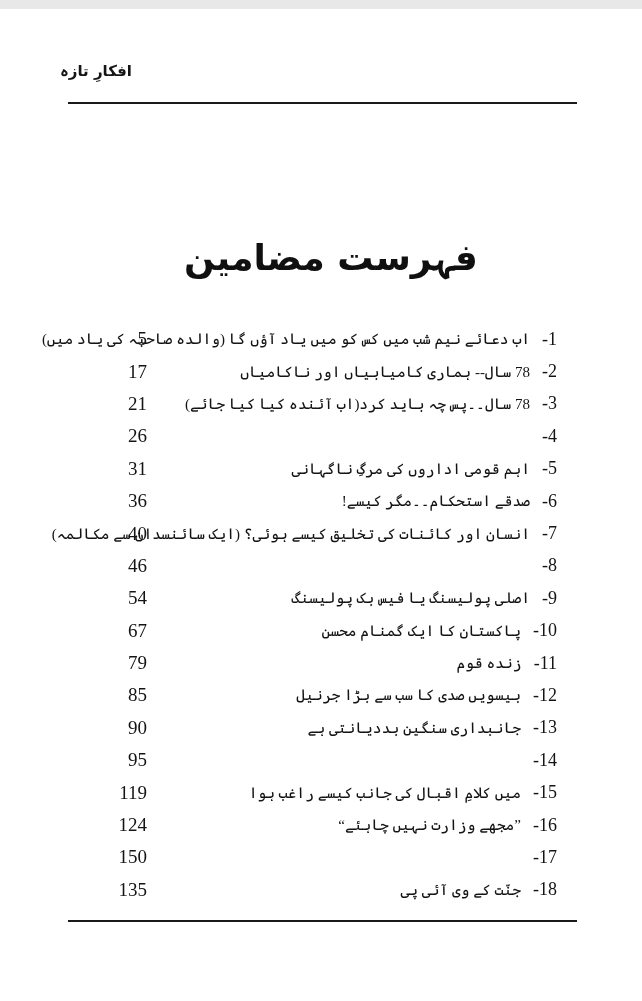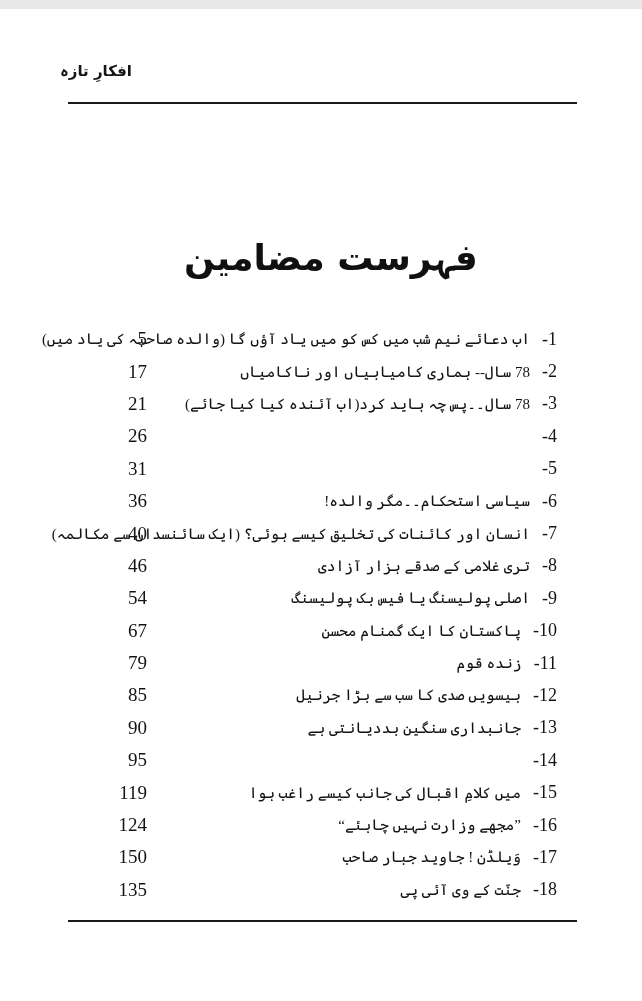--- a/index.html
+++ b/index.html
@@ -136,44 +136,44 @@
     <span class="toc-pagenum">26</span>
     <span class="toc-entry">
       <span class="toc-serial">4-</span>
     </span>
   </div>
 
   <div class="toc-row">
     <span class="toc-pagenum">31</span>
     <span class="toc-entry">
       <span class="toc-serial">5-</span>
+      <span class="toc-entry-title">اہم قومی اداروں کی مرگِ ناگہانی</span>
     </span>
   </div>
 
   <div class="toc-row">
     <span class="toc-pagenum">36</span>
     <span class="toc-entry">
       <span class="toc-serial">6-</span>
-      <span class="toc-entry-title">سیاسی استحکام۔۔مگر والدہ!</span>
+      <span class="toc-entry-title">صدقے استحکام۔۔مگر کیسے!</span>
     </span>
   </div>
 
   <div class="toc-row">
     <span class="toc-pagenum">40</span>
     <span class="toc-entry">
       <span class="toc-serial">7-</span>
       <span class="toc-entry-title">انسان اور کائنات کی تخلیق کیسے ہوئی؟ (ایک سائنسدان سے مکالمہ)</span>
     </span>
   </div>
 
   <div class="toc-row">
     <span class="toc-pagenum">46</span>
     <span class="toc-entry">
       <span class="toc-serial">8-</span>
-      <span class="toc-entry-title">تری غلامی کے صدقے ہزار آزادی</span>
     </span>
   </div>
 
   <div class="toc-row">
     <span class="toc-pagenum">54</span>
     <span class="toc-entry">
       <span class="toc-serial">9-</span>
       <span class="toc-entry-title">اصلی پولیسنگ یا فیس بک پولیسنگ</span>
     </span>
   </div>
@@ -230,21 +230,20 @@
     <span class="toc-entry">
       <span class="toc-serial">16-</span>
       <span class="toc-entry-title">”مجھے وزارت نہیں چاہئے“</span>
     </span>
   </div>
 
   <div class="toc-row">
     <span class="toc-pagenum">150</span>
     <span class="toc-entry">
       <span class="toc-serial">17-</span>
-      <span class="toc-entry-title">وَیلڈن ! جاوید جبار صاحب</span>
     </span>
   </div>
 
   <div class="toc-row">
     <span class="toc-pagenum">135</span>
     <span class="toc-entry">
       <span class="toc-serial">18-</span>
       <span class="toc-entry-title">جنّت کے وی آئی پی</span>
     </span>
   </div>

